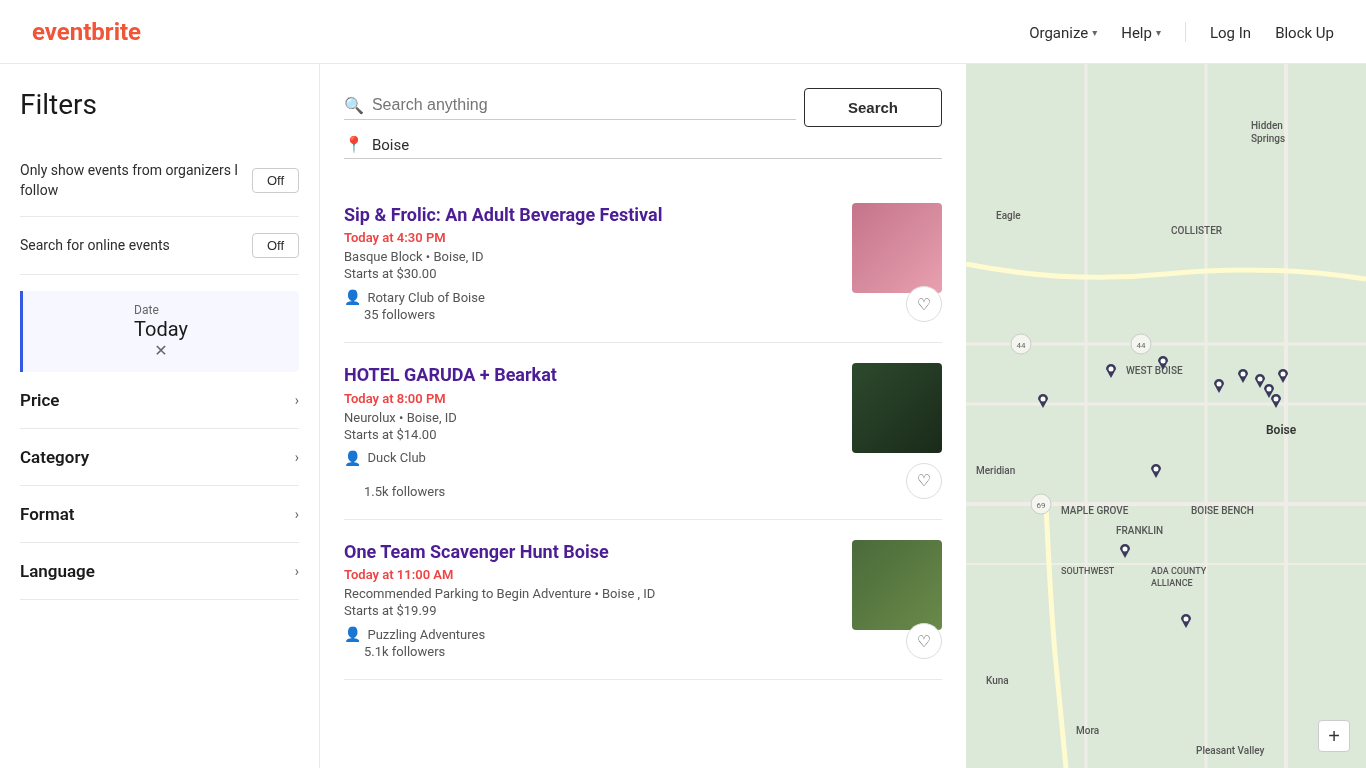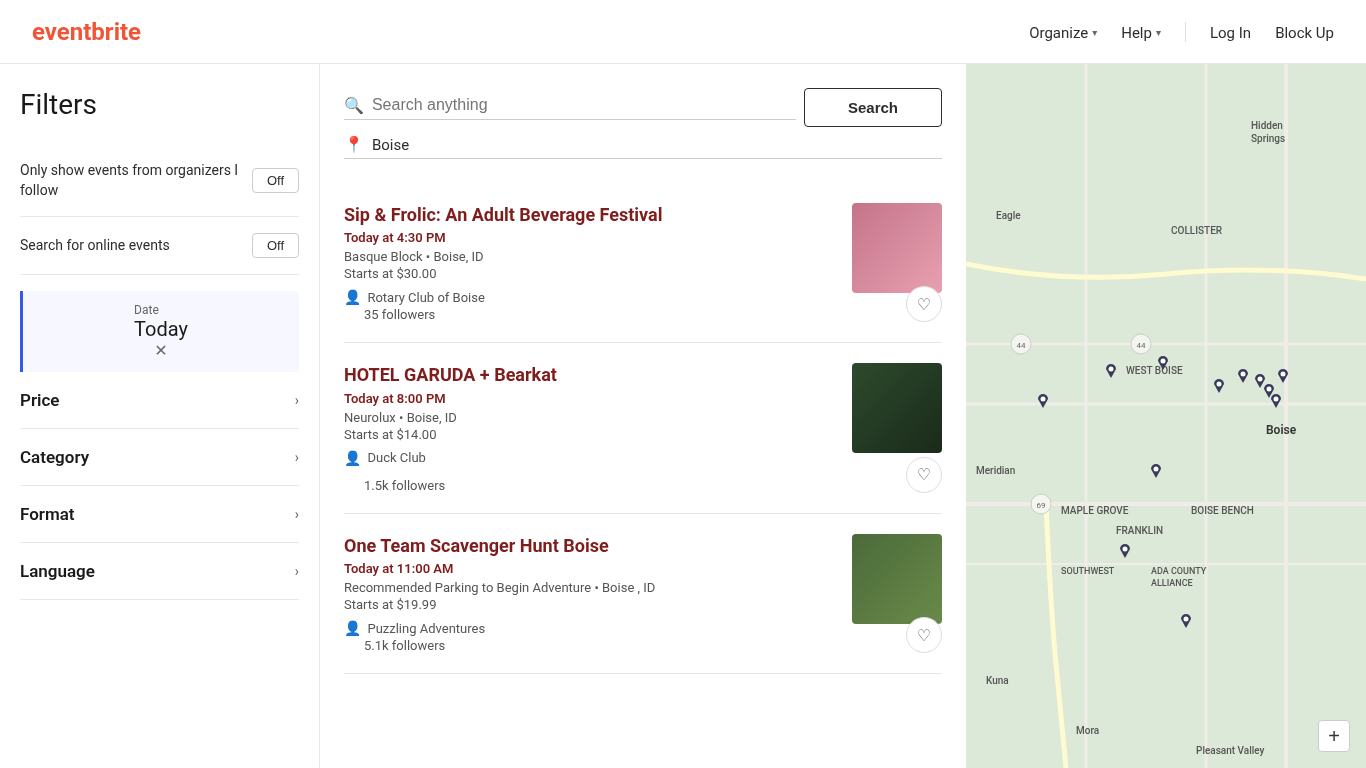--- a/index.html
+++ b/index.html
@@ -219,28 +219,28 @@
       align-items: flex-start;
       gap: 16px;
       padding: 20px 0;
       border-bottom: 1px solid #e8e8e8;
       position: relative;
     }
     .event-info { flex: 1; }
     .event-title {
       font-size: 18px;
       font-weight: 700;
-      color: #7f1d1d;
+      color: #4c1d95;
       margin-bottom: 4px;
       line-height: 1.3;
     }
     .event-time {
       font-size: 13px;
       font-weight: 600;
-      color: #7f1d1d;
+      color: #ef4444;
       margin-bottom: 4px;
     }
     .event-location {
       font-size: 13px;
       color: #555;
       margin-bottom: 2px;
     }
     .event-price {
       font-size: 13px;
       color: #555;
@@ -434,21 +434,21 @@
         <div class="event-card">
     <div class="event-info">
       <div class="event-title">HOTEL GARUDA + Bearkat</div>
       <div class="event-time">Today at 8:00 PM</div>
       <div class="event-location">Neurolux • Boise, ID</div>
       <div class="event-price">Starts at $14.00</div>
       <div class="event-organizer">
         <span class="organizer-icon">👤</span>
         <span>Duck Club</span>
       </div>
-      <div class="event-organizer" style="margin-top:12px;">
+      <div class="event-organizer" style="margin-top:18px;">
         <span style="width:14px;"></span>
         <span>1.5k followers</span>
       </div>
     </div>
     <div class="event-image" style="background: linear-gradient(135deg, #2d4a2d, #1a2a1a);">
     </div>
     <button class="fave-btn">♡</button>
   </div>
         <div class="event-card">
     <div class="event-info">

